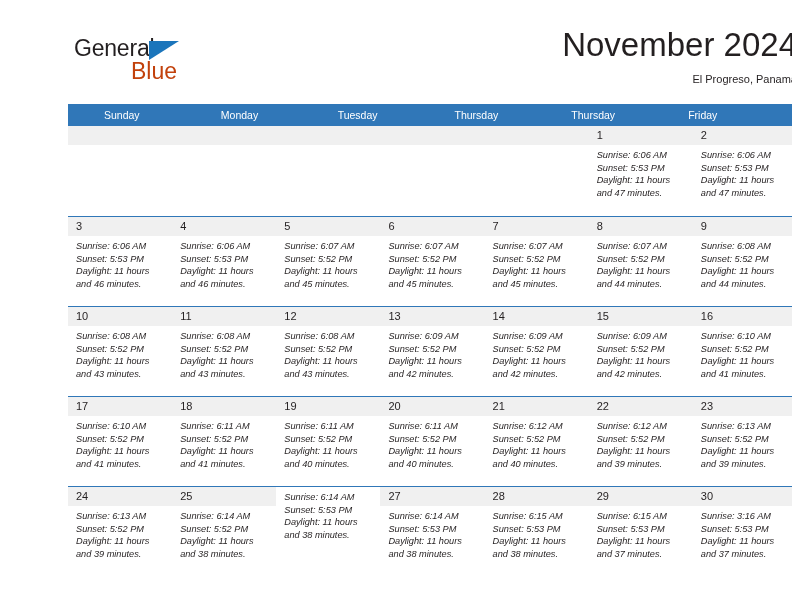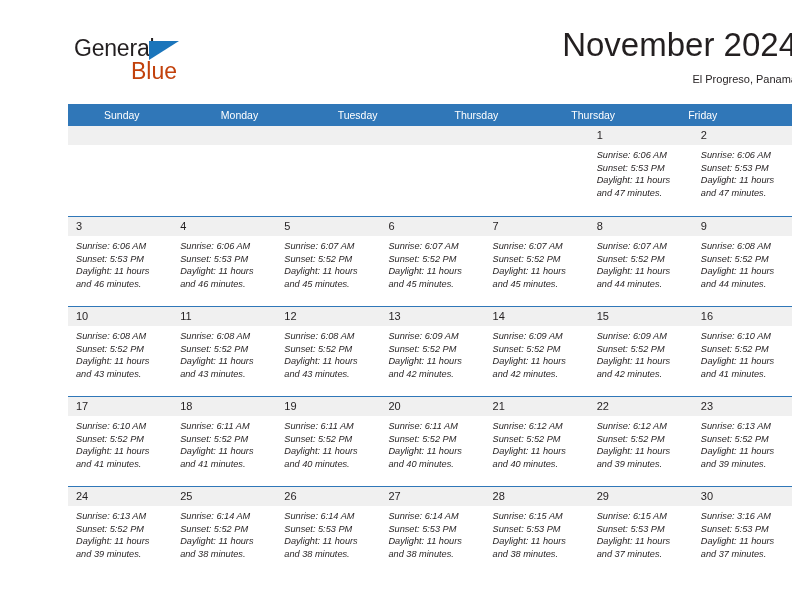--- a/index.html
+++ b/index.html
@@ -450,21 +450,20 @@
       <div class="day-cell">
         <div class="day-num-strip">25</div>
         <div class="day-info">
           <div>Sunrise: 6:14 AM</div>
           <div>Sunset: 5:52 PM</div>
           <div>Daylight: 11 hours</div>
           <div>and 38 minutes.</div>
         </div>
       </div>
       <div class="day-cell">
-        <div class="day-num-strip">26</div>
         <div class="day-info">
           <div>Sunrise: 6:14 AM</div>
           <div>Sunset: 5:53 PM</div>
           <div>Daylight: 11 hours</div>
           <div>and 38 minutes.</div>
         </div>
       </div>
       <div class="day-cell">
         <div class="day-num-strip">27</div>
         <div class="day-info">

